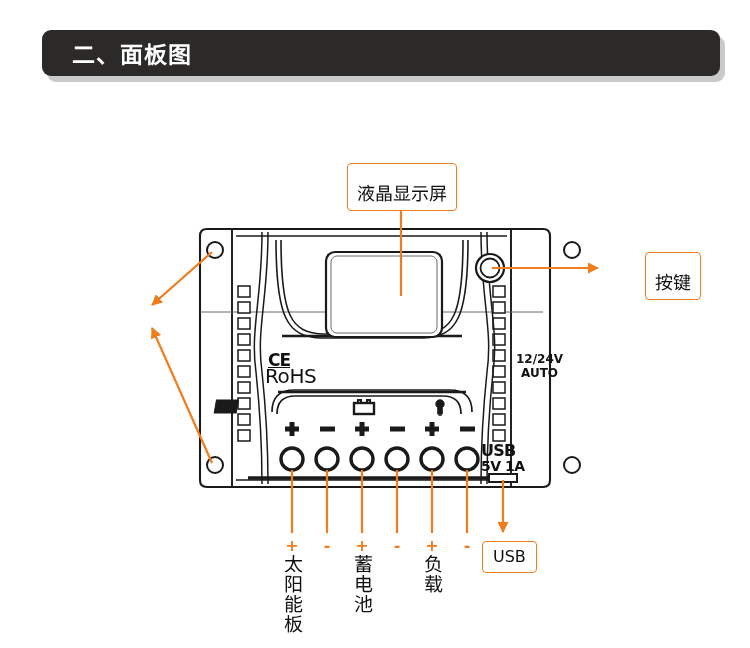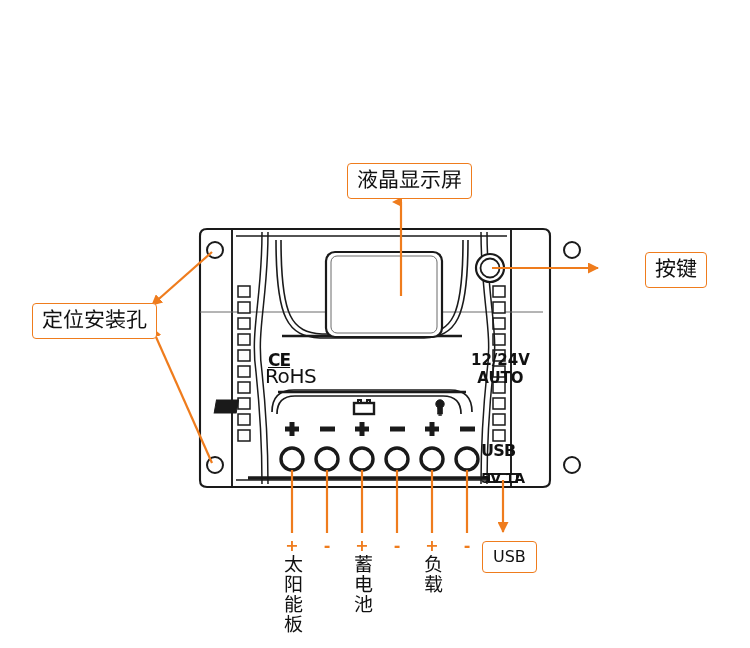--- a/index.html
+++ b/index.html
@@ -34,23 +34,23 @@
     font-family:"DejaVu Sans","Liberation Sans",sans-serif;
   }
 
   
   .callout{
     position:absolute;
     border:1.6px solid #ef7c1d;
     border-radius:4px;
     background:#ffffff;
     color:#111111;
-    font-size:21px;
+    font-size:18px;
     line-height:1;
-    padding:6px 9px 7px 9px;
+    padding:21px 9px 7px 9px;
     white-space:nowrap;
     font-family:"DejaVu Sans","Liberation Sans",sans-serif;
     box-sizing:border-box;
     z-index:30;
   }
   .callout.latin{font-size:16px;padding:7px 10px 7px 10px;}
 
   
   #overlay{position:absolute;left:0;top:0;width:750px;height:648px;z-index:10;}
 
@@ -58,23 +58,23 @@
   .dev-text{
     position:absolute;
     color:#111111;
     font-family:"DejaVu Sans","Liberation Sans",sans-serif;
     white-space:nowrap;
     z-index:20;
   }
   .t-ce{font-size:17px;font-weight:bold;letter-spacing:-1px;text-decoration:underline;}
   .t-rohs{font-size:20px;font-weight:normal;letter-spacing:-0.4px;}
   .t-title{font-size:13.5px;font-weight:bold;letter-spacing:-0.1px;}
-  .t-volt{font-size:15px;font-weight:bold;line-height:1.18;text-align:center;}
+  .t-volt{font-size:12px;font-weight:bold;line-height:1.18;text-align:center;margin-left:45px;}
   .t-usb{font-size:16px;font-weight:bold;letter-spacing:-0.8px;line-height:1.0;}
-  .t-usb small{display:block;font-size:14px;letter-spacing:-0.5px;margin-top:12px;}
+  .t-usb small{display:block;font-size:14px;letter-spacing:-0.5px;}
 
   
   .vlabel{
     position:absolute;
     writing-mode:vertical-rl;
     text-orientation:upright;
     font-size:19px;
     color:#111111;
     letter-spacing:1px;
     line-height:1;
@@ -90,20 +90,23 @@
     width:16px;
     z-index:20;
     font-family:"DejaVu Sans","Liberation Sans",sans-serif;
   }
 </style>
 </head>
 <body>
 
 <div id="root">
 
+  <div class="section-header">
+    <div class="section-header-text">二、面板图</div>
+  </div>
 
   <svg id="overlay" viewBox="0 0 750 648">
     <defs>
       <marker id="arrowUp" markerWidth="10" markerHeight="10" refX="5" refY="9" orient="auto-start-reverse" markerUnits="userSpaceOnUse">
         <path d="M5,0 L10,10 L0,10 Z" fill="#ef7c1d"></path>
       </marker>
       <marker id="arrowHead" markerWidth="11" markerHeight="11" refX="10" refY="5.5" orient="auto" markerUnits="userSpaceOnUse">
         <path d="M0,0 L11,5.5 L0,11 Z" fill="#ef7c1d"></path>
       </marker>
     </defs>
@@ -270,17 +273,16 @@
   <div class="sign" style="left:459px; top:536px;">-</div>
 
   <div class="vlabel" style="left:282px; top:554px;">太阳能板</div>
   <div class="vlabel" style="left:352px; top:554px;">蓄电池</div>
   <div class="vlabel" style="left:422px; top:554px;">负载</div>
 
   <div class="callout" style="left:347px; top:163px;">液晶显示屏</div>
 
   <div class="callout" style="left:609px; top:252px;margin-left:36px;">按键</div>
 
-  <div class="callout" style="left:32px; top:303px;">定位安装孔</div>
 
   <div class="callout latin" style="left:482px; top:541px;">USB</div>
 
 </div>
 
 </body></html>

